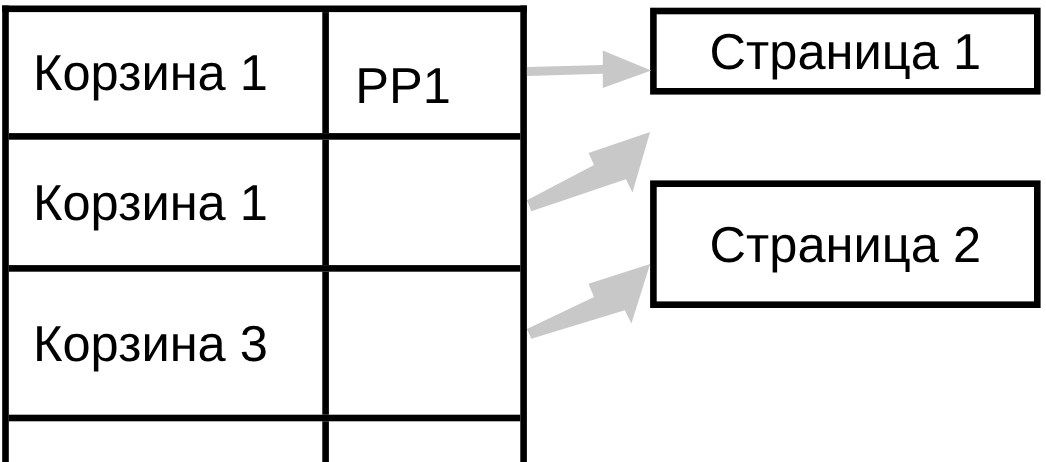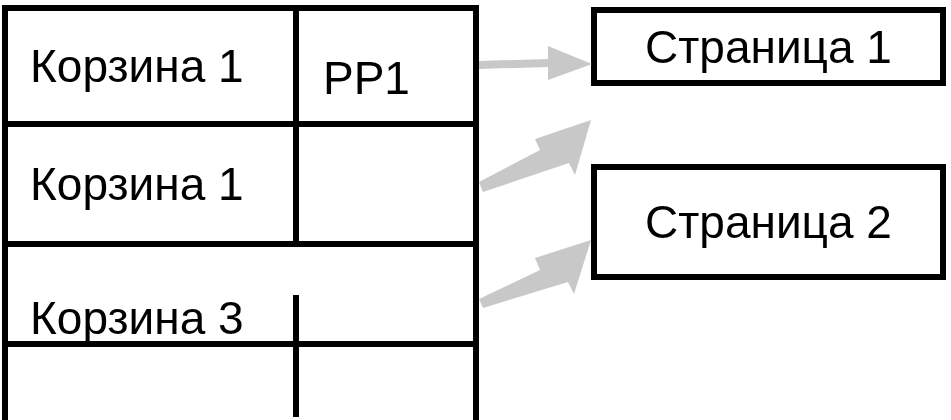--- a/index.html
+++ b/index.html
@@ -35,21 +35,21 @@
     flex-direction: column;
   }
   .trow {
     display: flex;
     flex: 0 0 auto;
     box-sizing: border-box;
     border-bottom: 6px solid #000000;
   }
   .trow.r1 { height: 116px; }
   .trow.r2 { height: 120px; }
-  .trow.r3 { height: 100px; align-items: flex-end; }
+  .trow.r3 { height: 136px; }
   .trow.r4 { height: 70px; border-bottom: none; }
 
   .tcell {
     box-sizing: border-box;
     display: flex;
     align-items: center;
     overflow: hidden;
   }
   .tcell.col-name {
     flex: 0 0 291px;     

